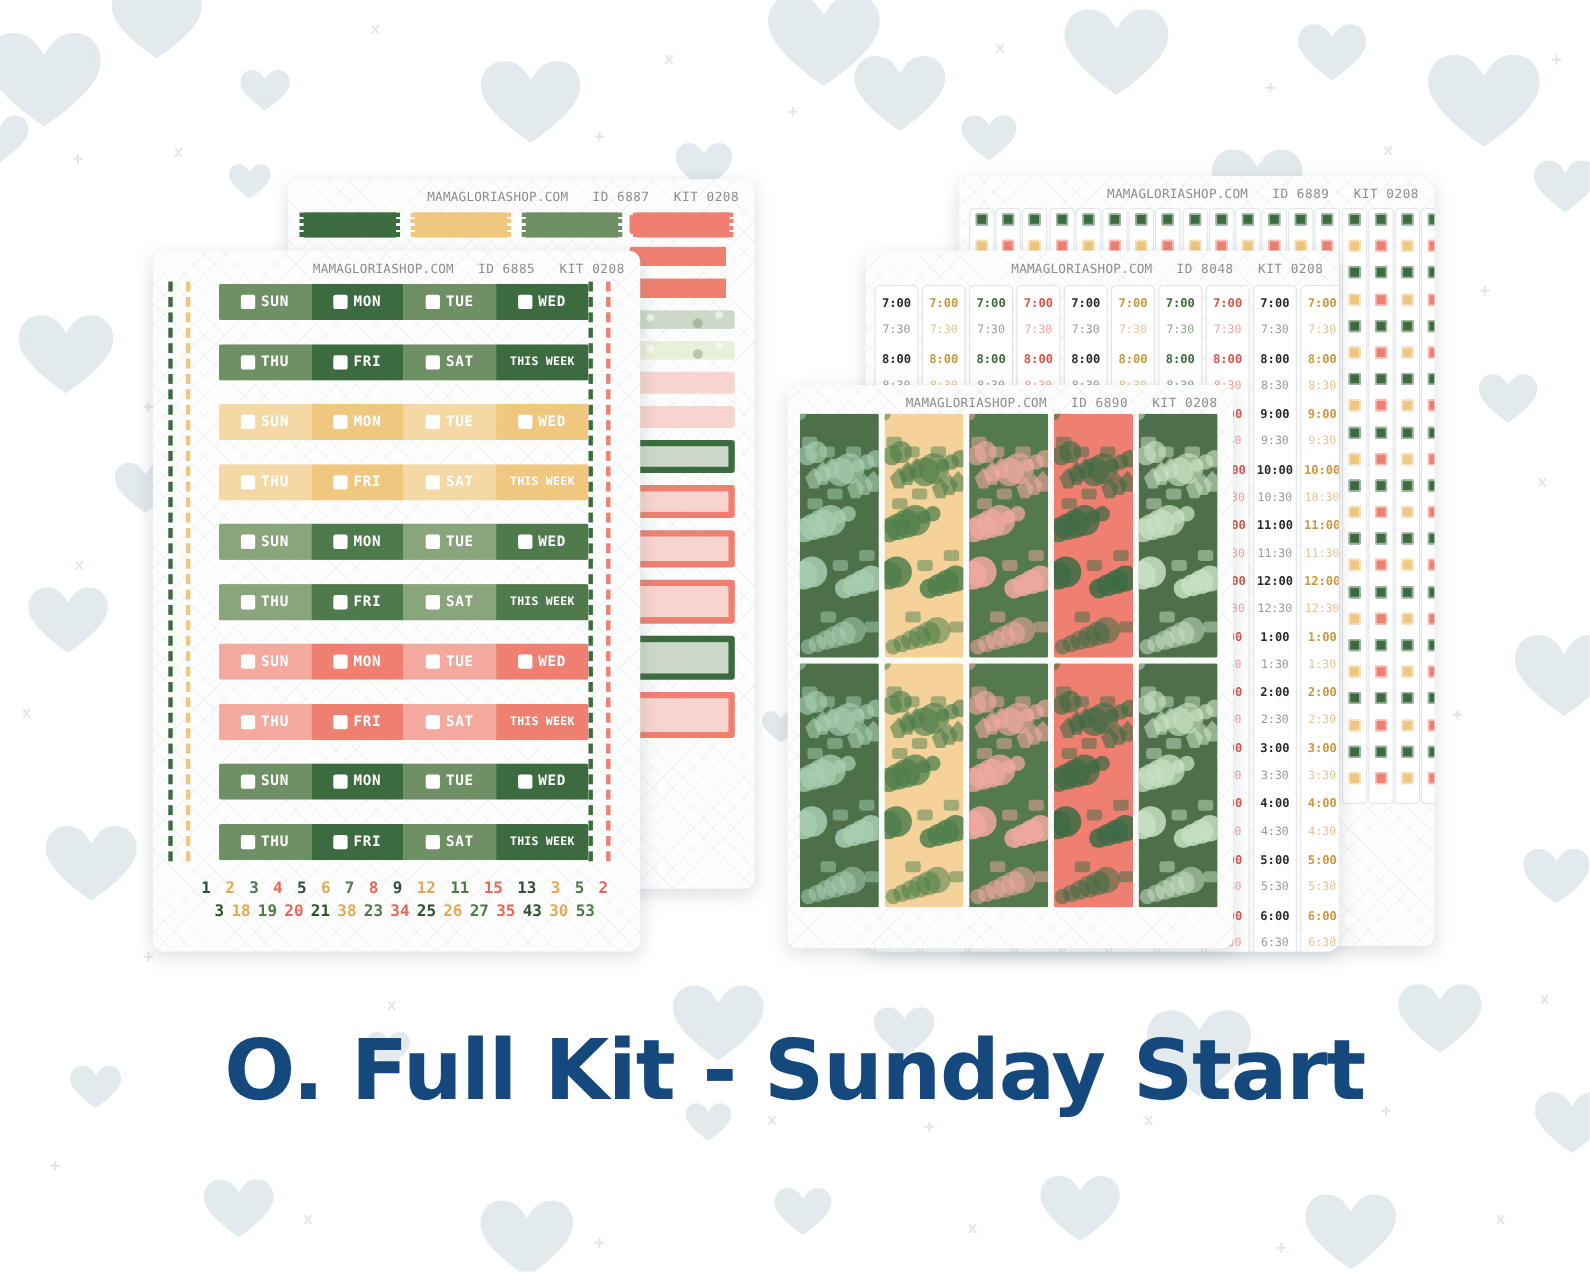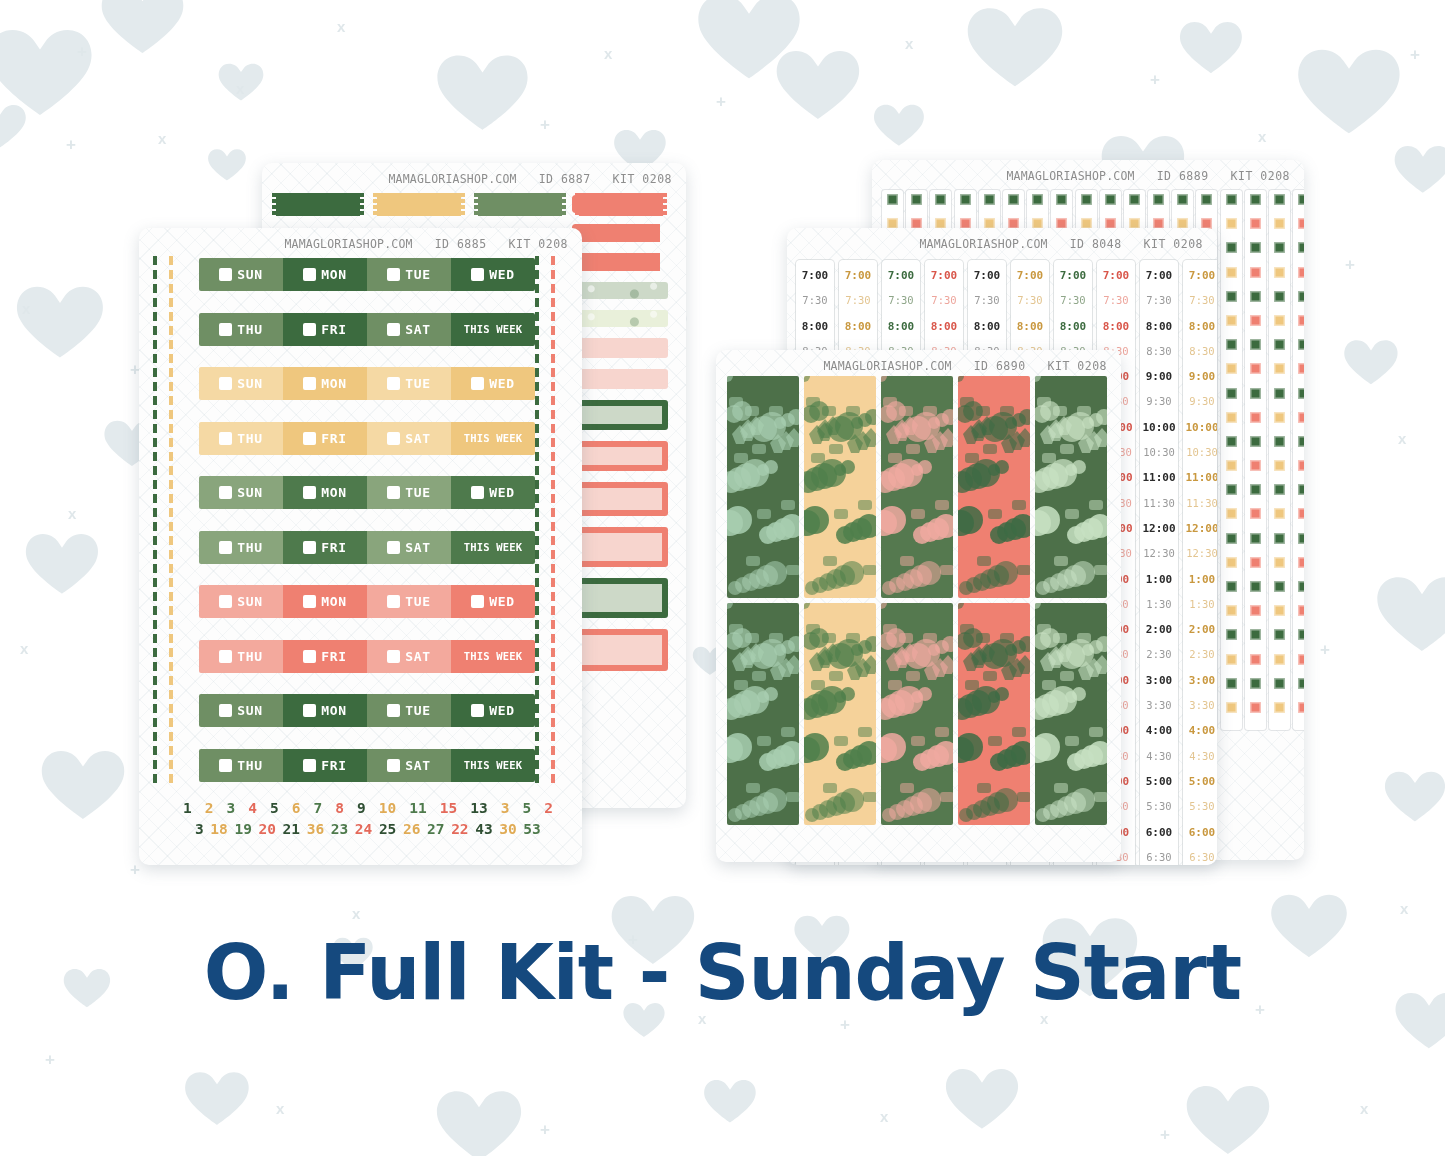--- a/index.html
+++ b/index.html
@@ -628,41 +628,41 @@
     <div class="date-line" id="dates-1">
         <span style="color: rgb(47, 79, 51);">1</span>
         <span style="color: rgb(224, 171, 85);">2</span>
         <span style="color: rgb(78, 122, 76);">3</span>
         <span style="color: rgb(228, 105, 90);">4</span>
         <span style="color: rgb(47, 79, 51);">5</span>
         <span style="color: rgb(224, 171, 85);">6</span>
         <span style="color: rgb(78, 122, 76);">7</span>
         <span style="color: rgb(228, 105, 90);">8</span>
         <span style="color: rgb(47, 79, 51);">9</span>
-        <span style="color: rgb(224, 171, 85);">10</span>
+        <span style="color: rgb(224, 171, 85);">12</span>
         <span style="color: rgb(78, 122, 76);">11</span>
         <span style="color: rgb(228, 105, 90);">15</span>
         <span style="color: rgb(47, 79, 51);">13</span>
         <span style="color: rgb(224, 171, 85);">3</span>
         <span style="color: rgb(78, 122, 76);">5</span>
         <span style="color: rgb(228, 105, 90);">2</span>
       </div>
     <div class="date-line second" id="dates-2">
         <span style="color: rgb(47, 79, 51);">3</span>
         <span style="color: rgb(224, 171, 85);">18</span>
         <span style="color: rgb(78, 122, 76);">19</span>
         <span style="color: rgb(228, 105, 90);">20</span>
         <span style="color: rgb(47, 79, 51);">21</span>
-        <span style="color: rgb(224, 171, 85);">36</span>
+        <span style="color: rgb(224, 171, 85);">38</span>
         <span style="color: rgb(78, 122, 76);">23</span>
-        <span style="color: rgb(228, 105, 90);">24</span>
+        <span style="color: rgb(228, 105, 90);">34</span>
         <span style="color: rgb(47, 79, 51);">25</span>
         <span style="color: rgb(224, 171, 85);">26</span>
         <span style="color: rgb(78, 122, 76);">27</span>
-        <span style="color: rgb(228, 105, 90);">22</span>
+        <span style="color: rgb(228, 105, 90);">35</span>
         <span style="color: rgb(47, 79, 51);">43</span>
         <span style="color: rgb(224, 171, 85);">30</span>
         <span style="color: rgb(78, 122, 76);">53</span>
       </div>
   </div>
 </div>
 
 <div class="sheet" id="sheet-6887">
   <div class="texture"></div>
   <div class="sheet-head">

